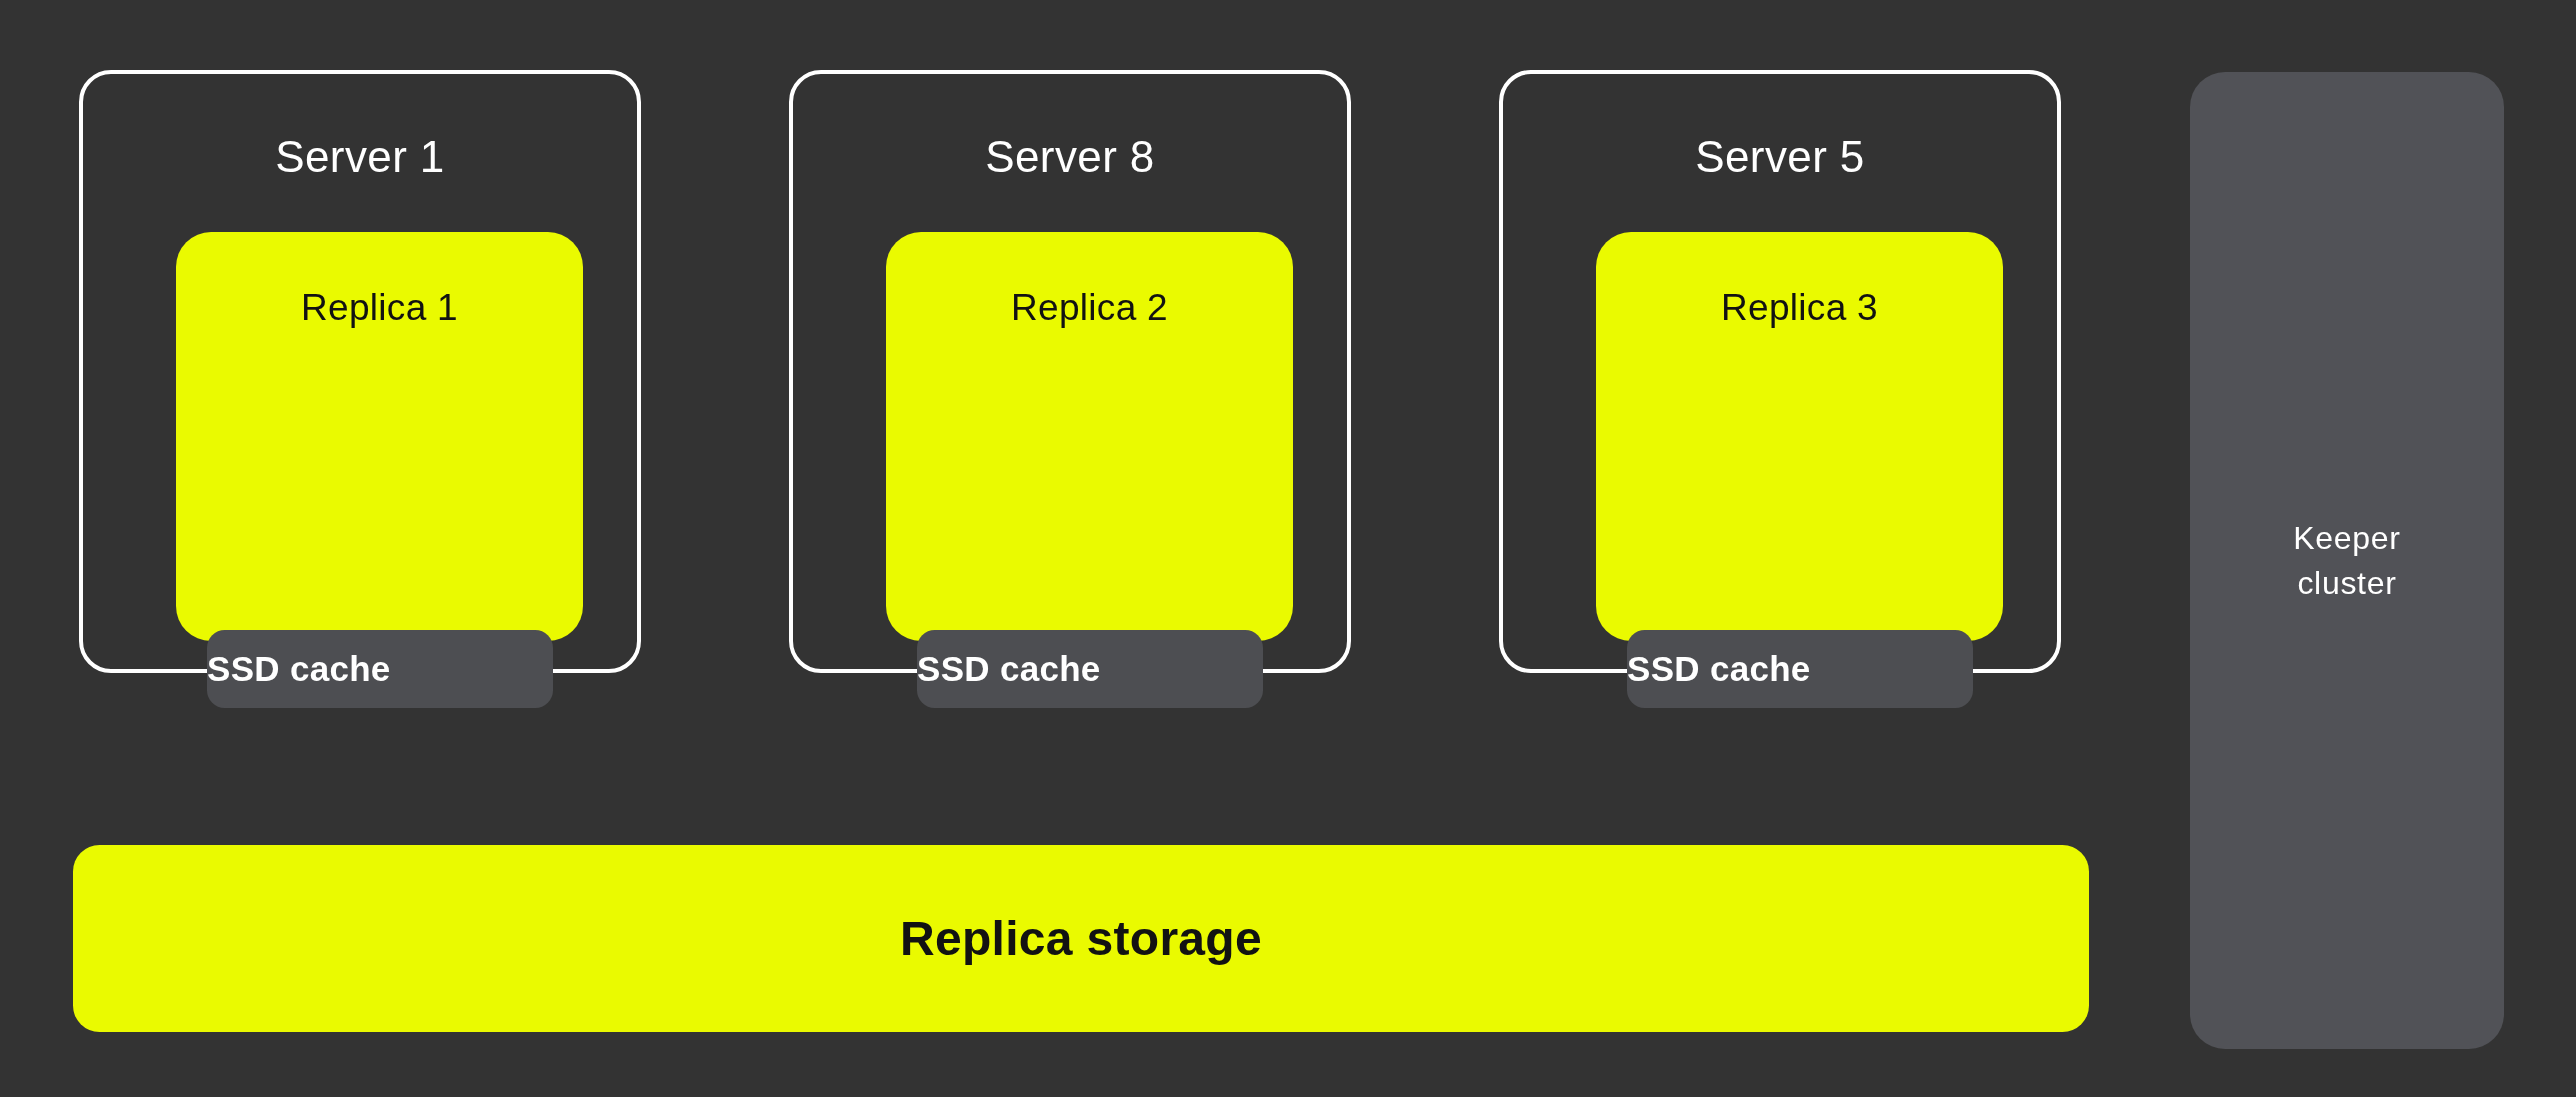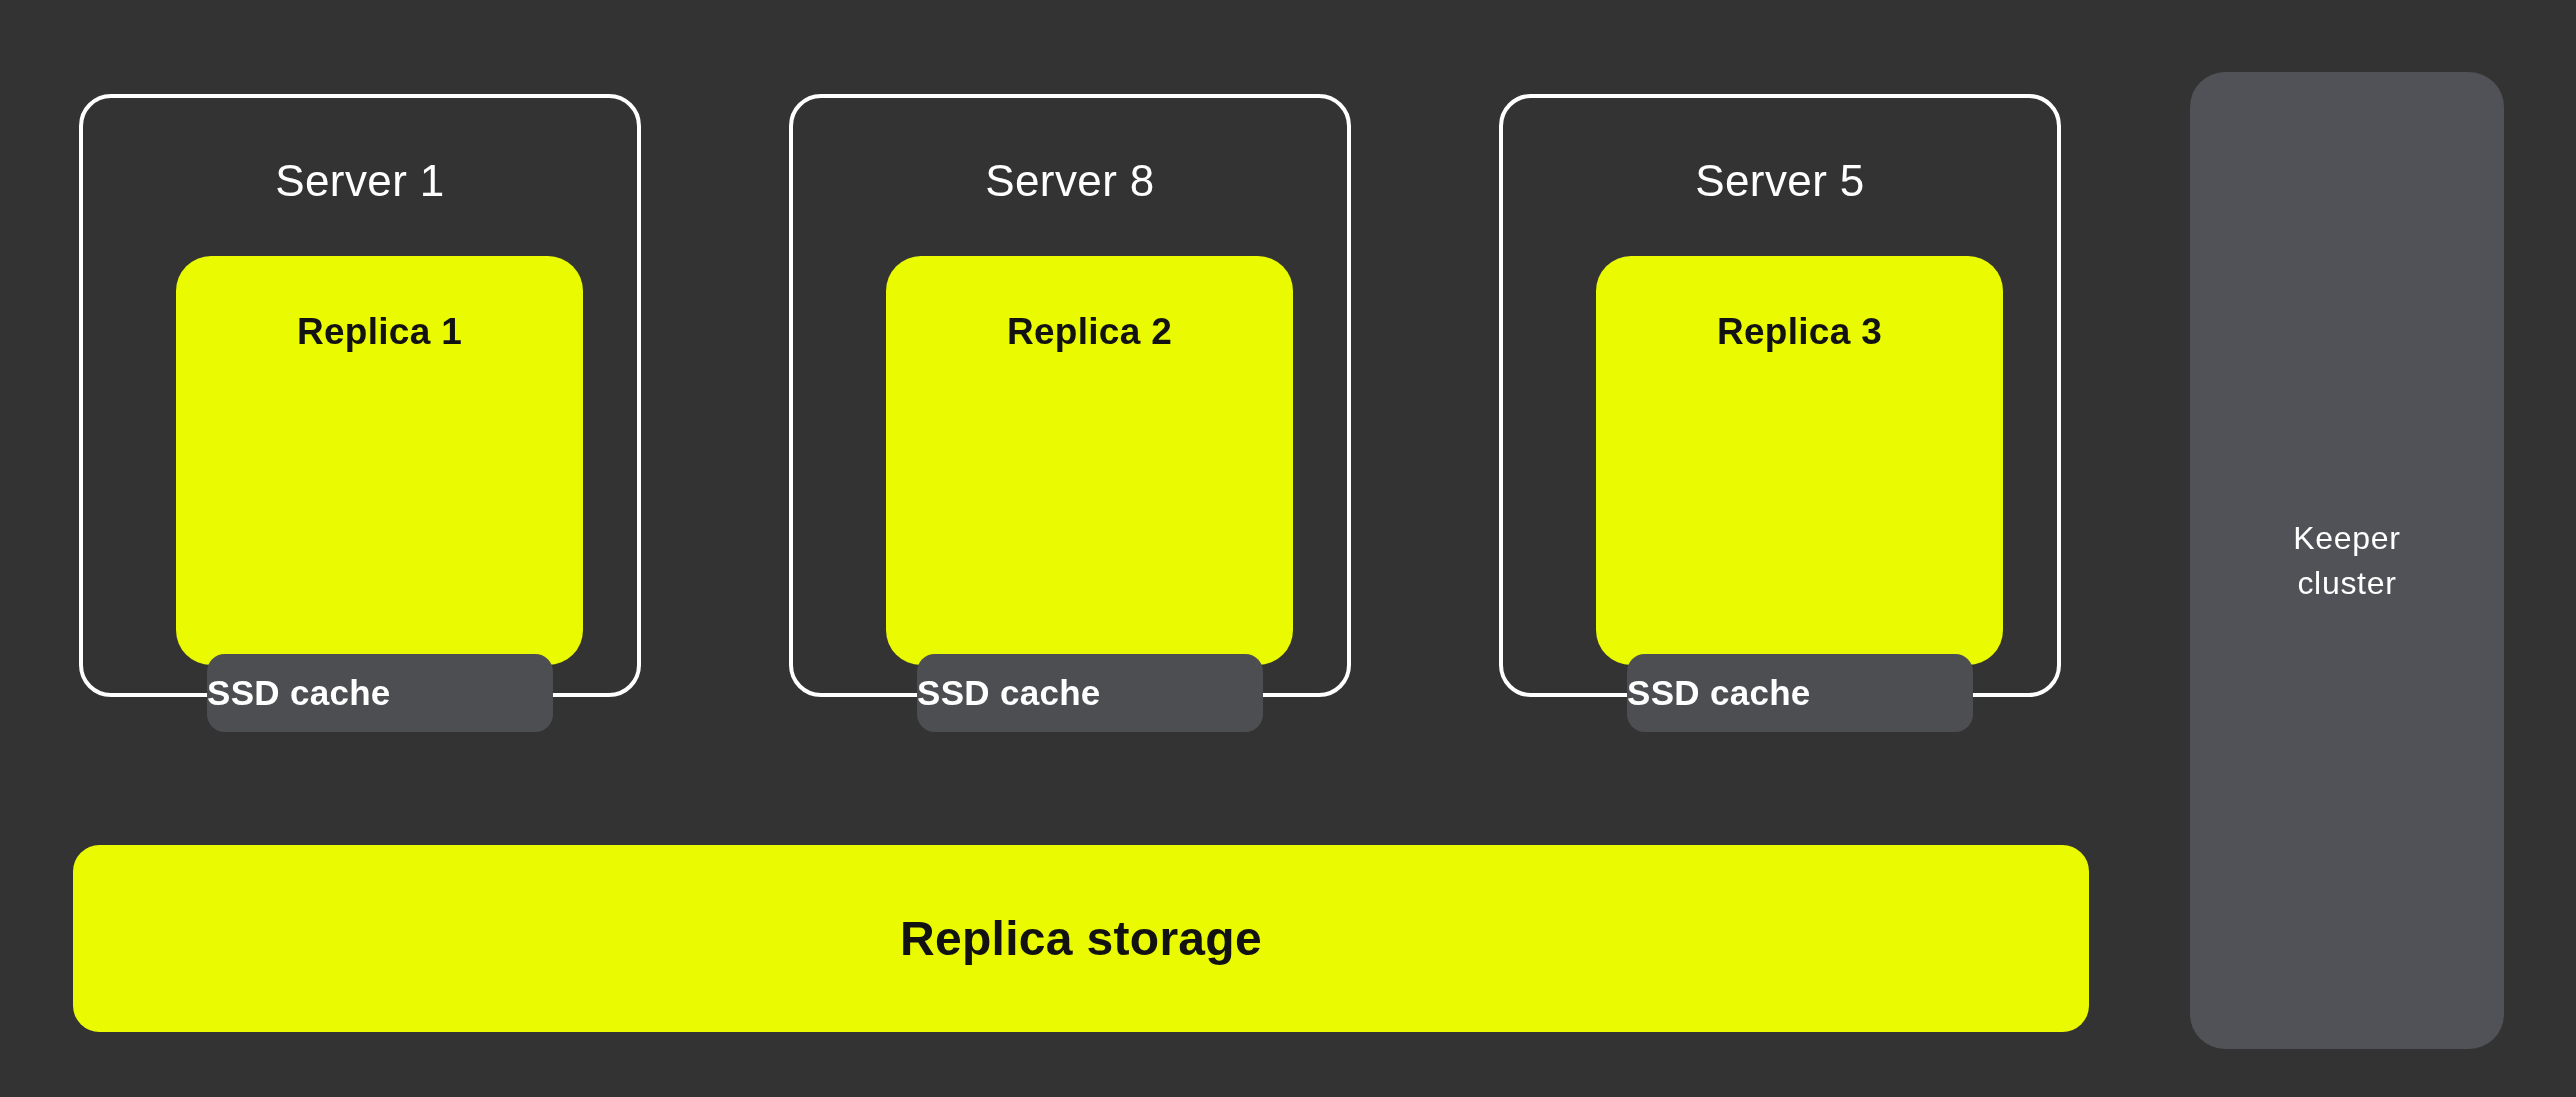--- a/index.html
+++ b/index.html
@@ -18,21 +18,21 @@
     background: var(--bg);
     overflow: hidden;
   }
   .canvas {
     position: relative;
     width: 2576px; height: 1097px;
     background: var(--bg);
   }
   .server-box {
     position: absolute;
-    top: 94px;
+    top: 70px;
     width: 562px; height: 603px;
     border: 4.4px solid var(--white);
     border-radius: 32px;
     background: transparent;
     padding-left: 39px;
   }
   .server-box.s1 { left: 79px; }
   .server-box.s2 { left: 789px; }
   .server-box.s3 { left: 1499px; }
   .server-title {
@@ -50,21 +50,21 @@
     width: 407px; height: 409px;
     background: var(--yellow);
     border-radius: 35px;
   }
   .replica-label {
     display: block;
     padding-top: 55px;
     text-align: center;
     color: var(--text-dark);
     font-size: 37px;
-    font-weight: 700;
+    font-weight: 400;
     letter-spacing: 0.3px;
   }
   .ssd-pill {
     position: absolute;
     left: 124px; top: 556px;
     width: 346px; height: 78px;
     background: var(--pill-gray);
     border-radius: 17.7px;
     display: flex;
     align-items: center;

